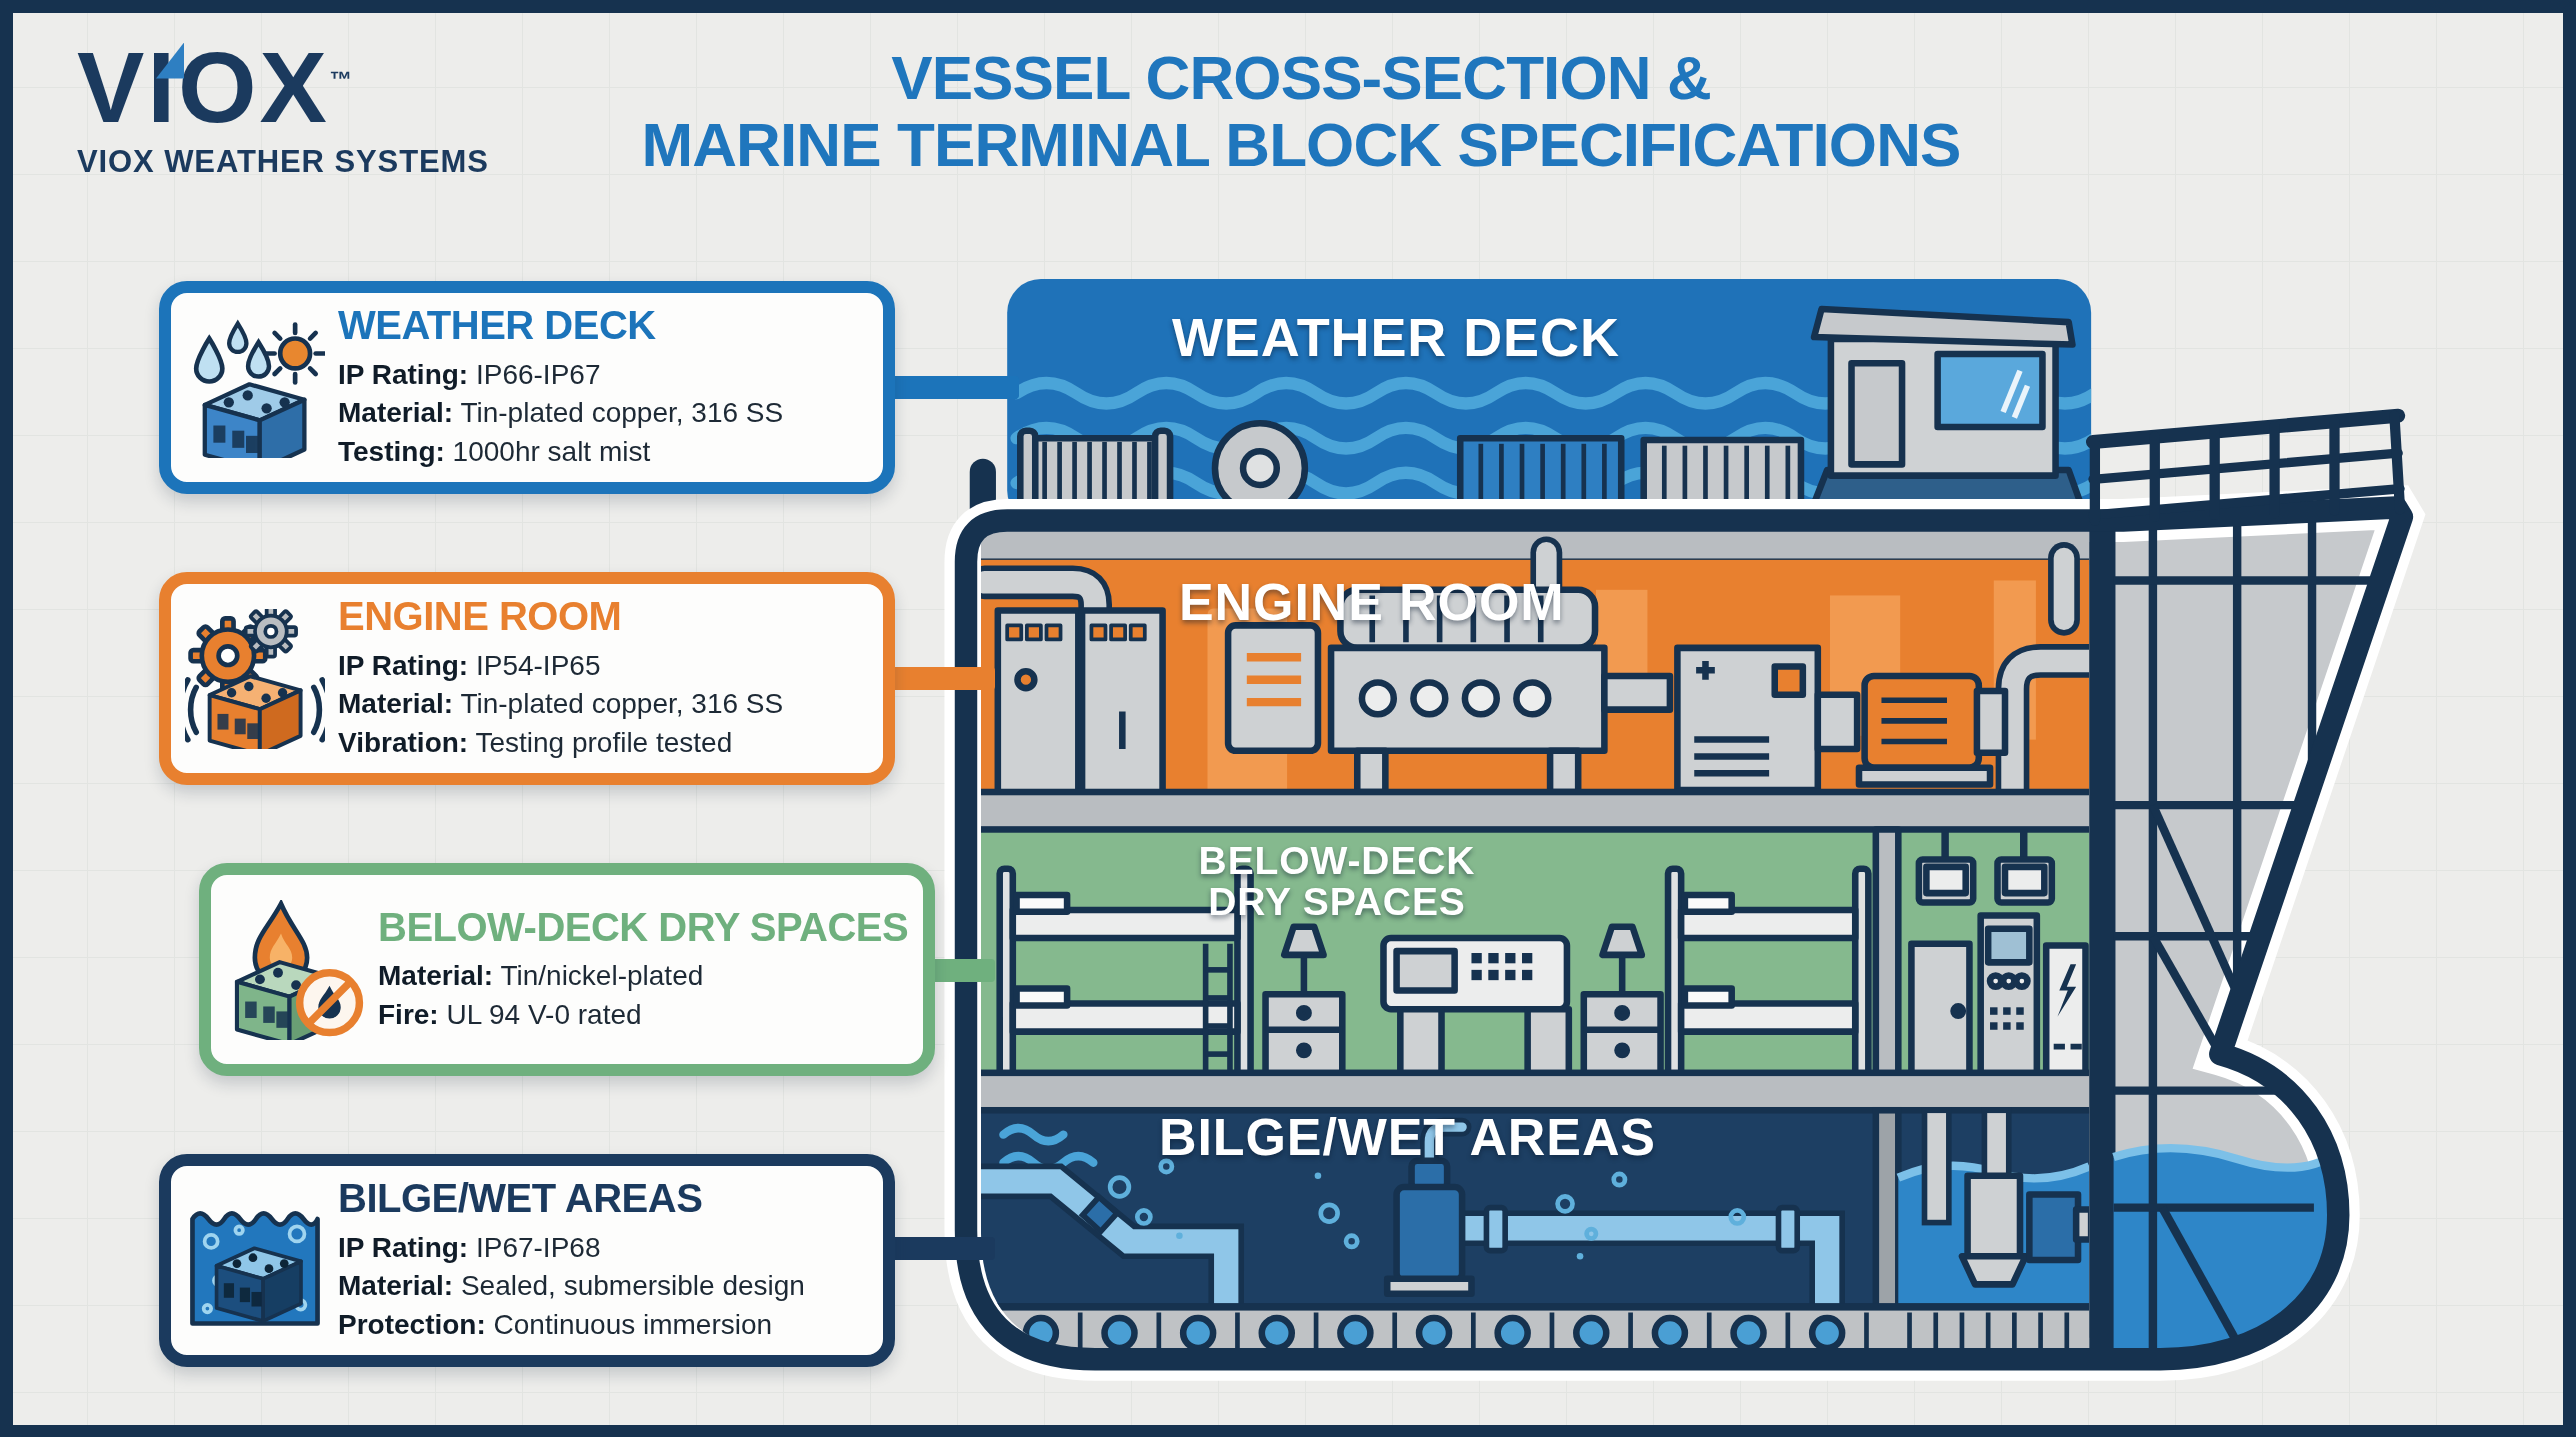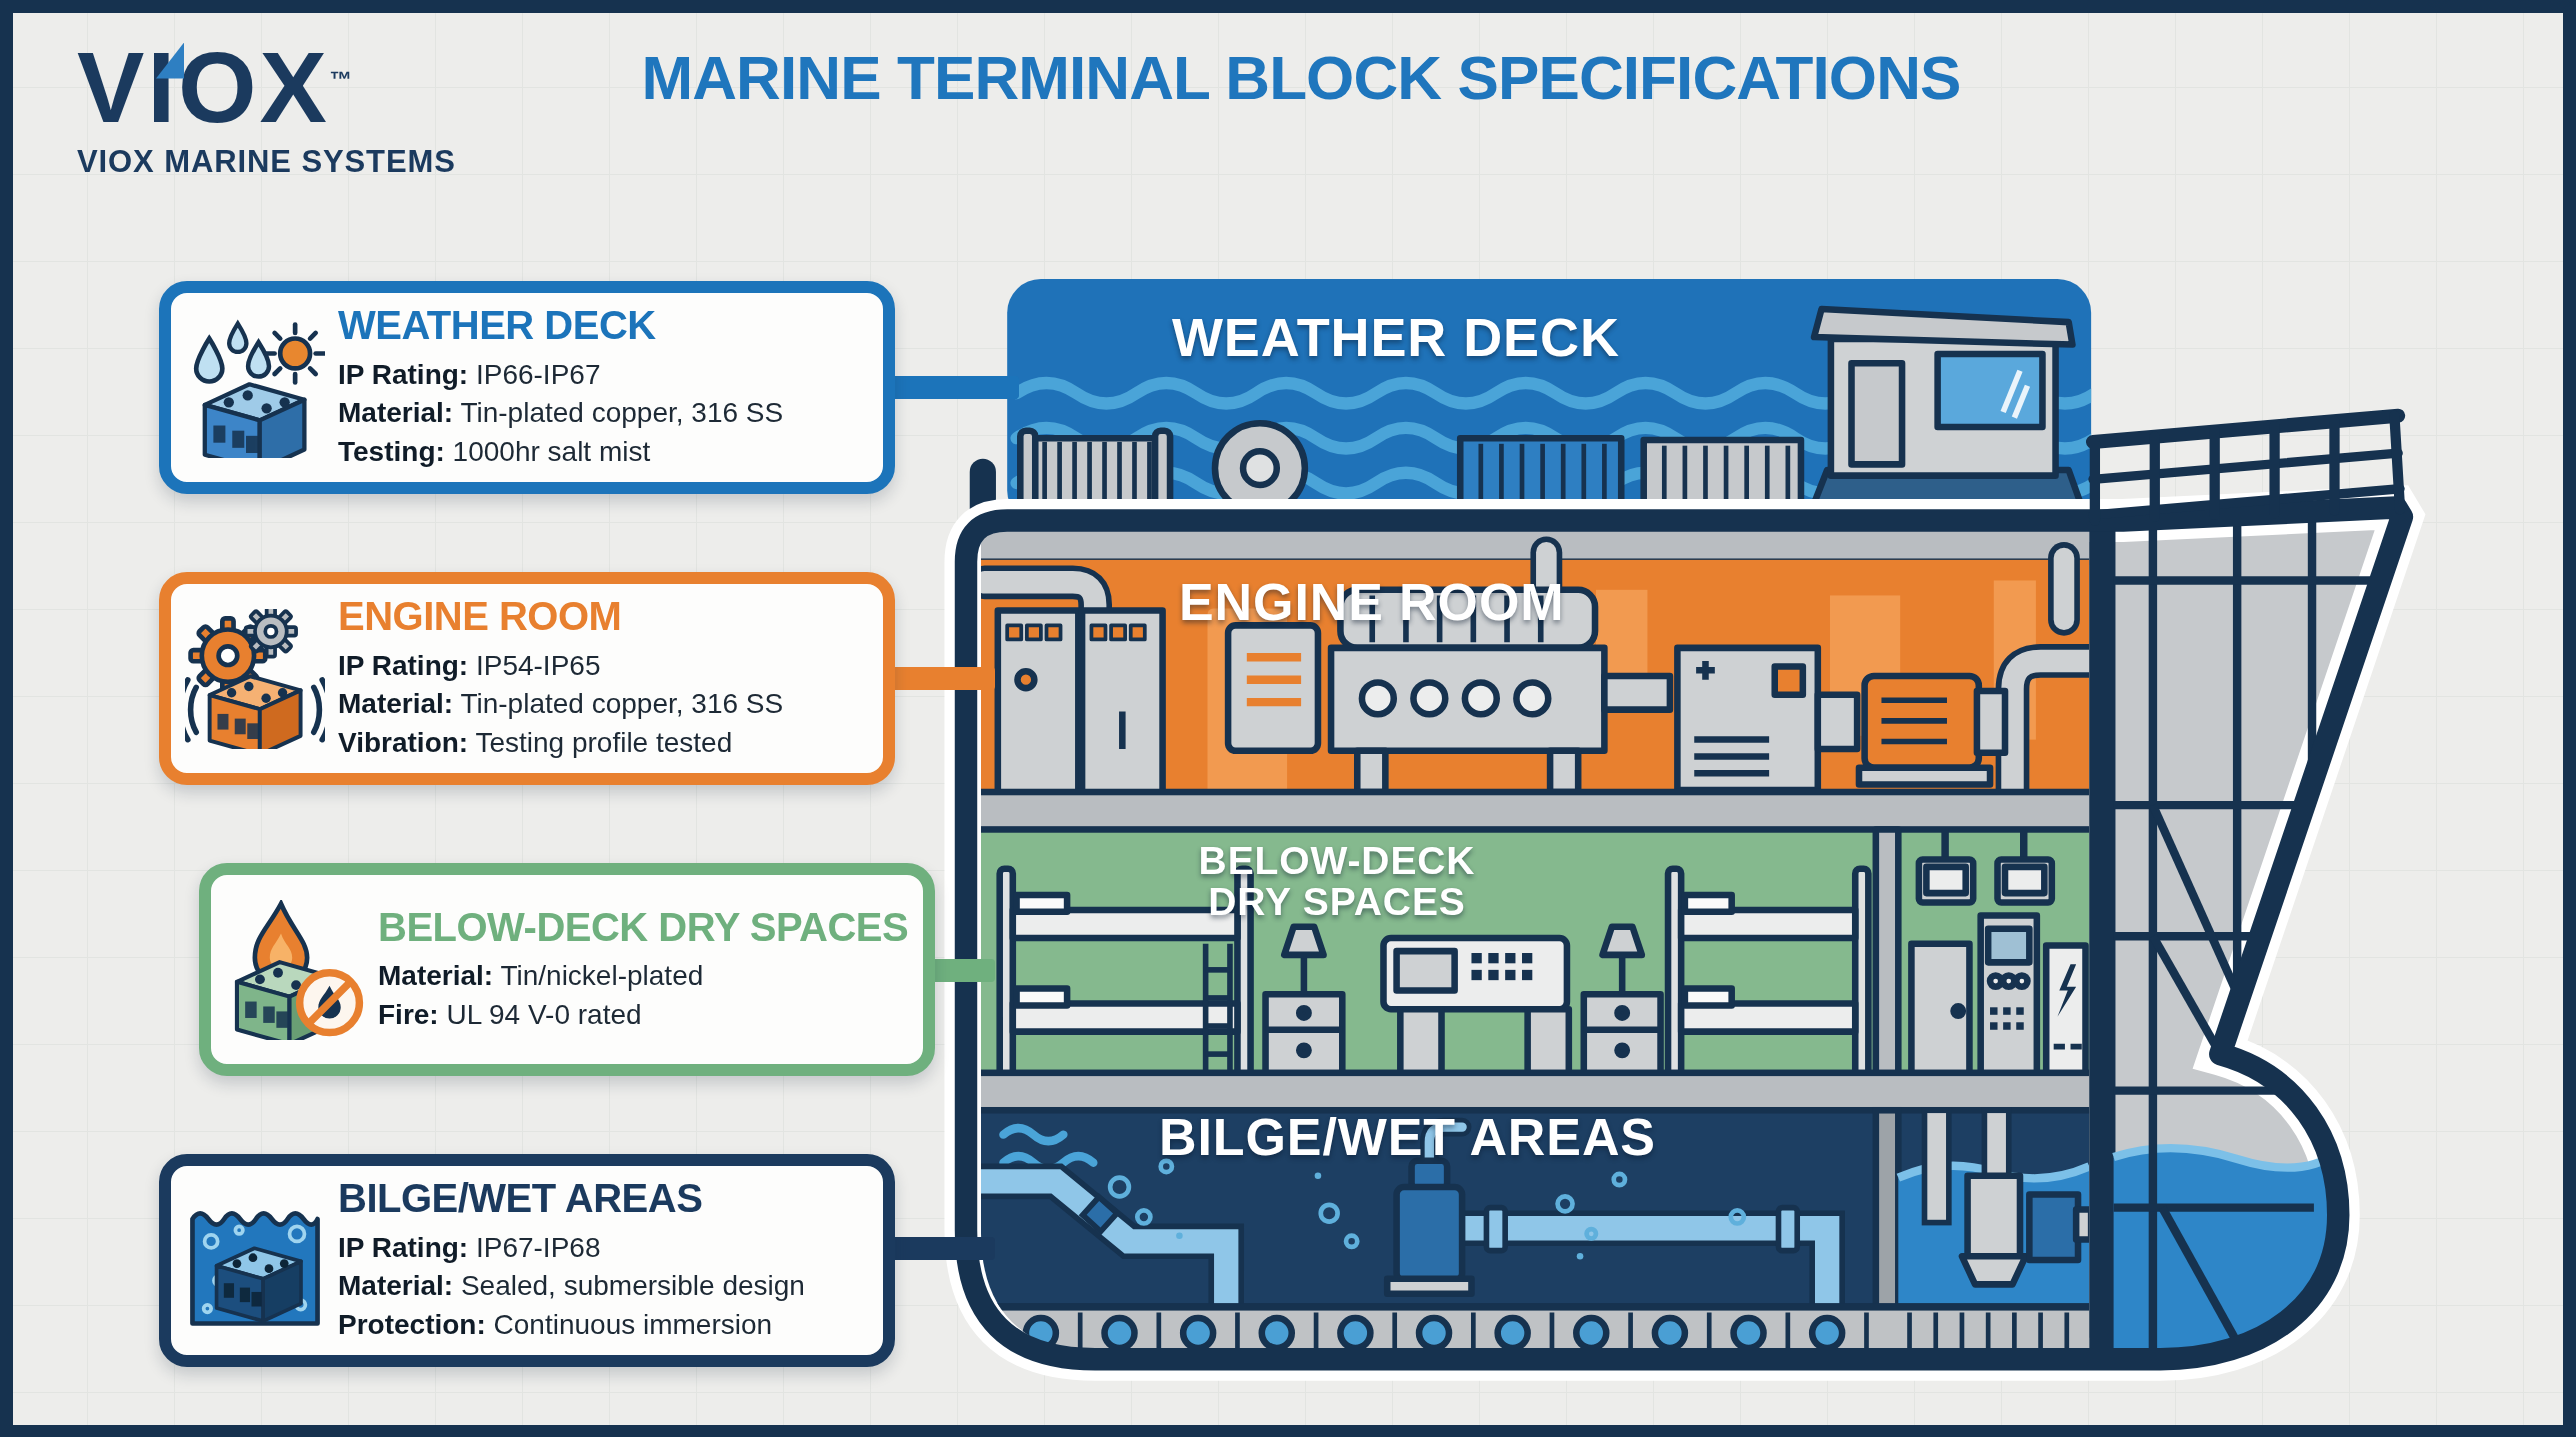--- a/index.html
+++ b/index.html
@@ -429,24 +429,25 @@
     <div>BELOW-DECK</div>
     <div>DRY SPACES</div>
   </div>
   <div class="deck-label lbl-bilge">BILGE/WET AREAS</div>
 
   <div class="logo">
     <div class="logo-wordmark">
       <span>VIOX</span><span class="logo-tm">™</span>
       <div class="logo-accent"></div>
     </div>
-    <div class="logo-tagline">VIOX MARINE SYSTEMS</div>
+    <div class="logo-tagline">VIOX WEATHER SYSTEMS</div>
   </div>
 
   <div class="title">
+    <div class="t1">VESSEL CROSS-SECTION &amp;</div>
     <div class="t2">MARINE TERMINAL BLOCK SPECIFICATIONS</div>
   </div>
 
   <div class="connector" style="left: 886px; top: 376px; width: 133px; background-color: rgb(28, 116, 186);"></div>
   <div class="connector" style="left: 886px; top: 667px; width: 109px; background-color: rgb(232, 128, 47);"></div>
   <div class="connector" style="left: 886px; top: 959px; width: 109px; background-color: rgb(111, 176, 126);"></div>
   <div class="connector" style="left: 886px; top: 1237px; width: 109px; background-color: rgb(27, 58, 94);"></div>
 
   <div class="card" style="top: 281px; border-color: rgb(28, 116, 186);">
     <div class="card-icon">

